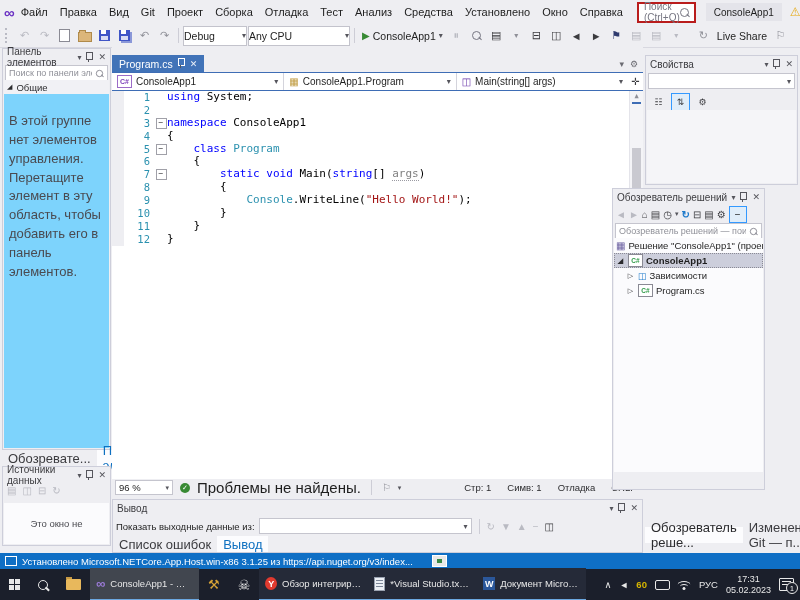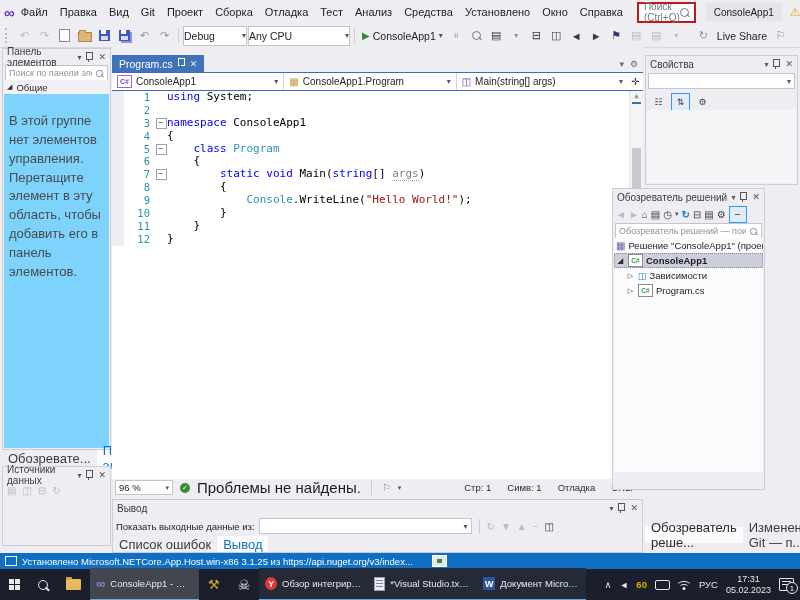--- a/index.html
+++ b/index.html
@@ -270,20 +270,21 @@
         <span class="pin"></span>
         <span>✕</span>
       </span>
     </div>
     <div class="ds-icons">
       <span>▤</span>
       <span>◫</span>
       <span>⊟</span>
       <span>↻</span>
     </div>
+    <div class="ds-body">Это окно не</div>
   </div>
 
   <div id="editor">
     <div class="tabstrip">
       <div class="doctab">
         <span>Program.cs</span>
         <span class="ti pin" style="border-color:#fff;"></span>
         <span class="ti">✕</span>
       </div>
       <div class="strip-ctl">

